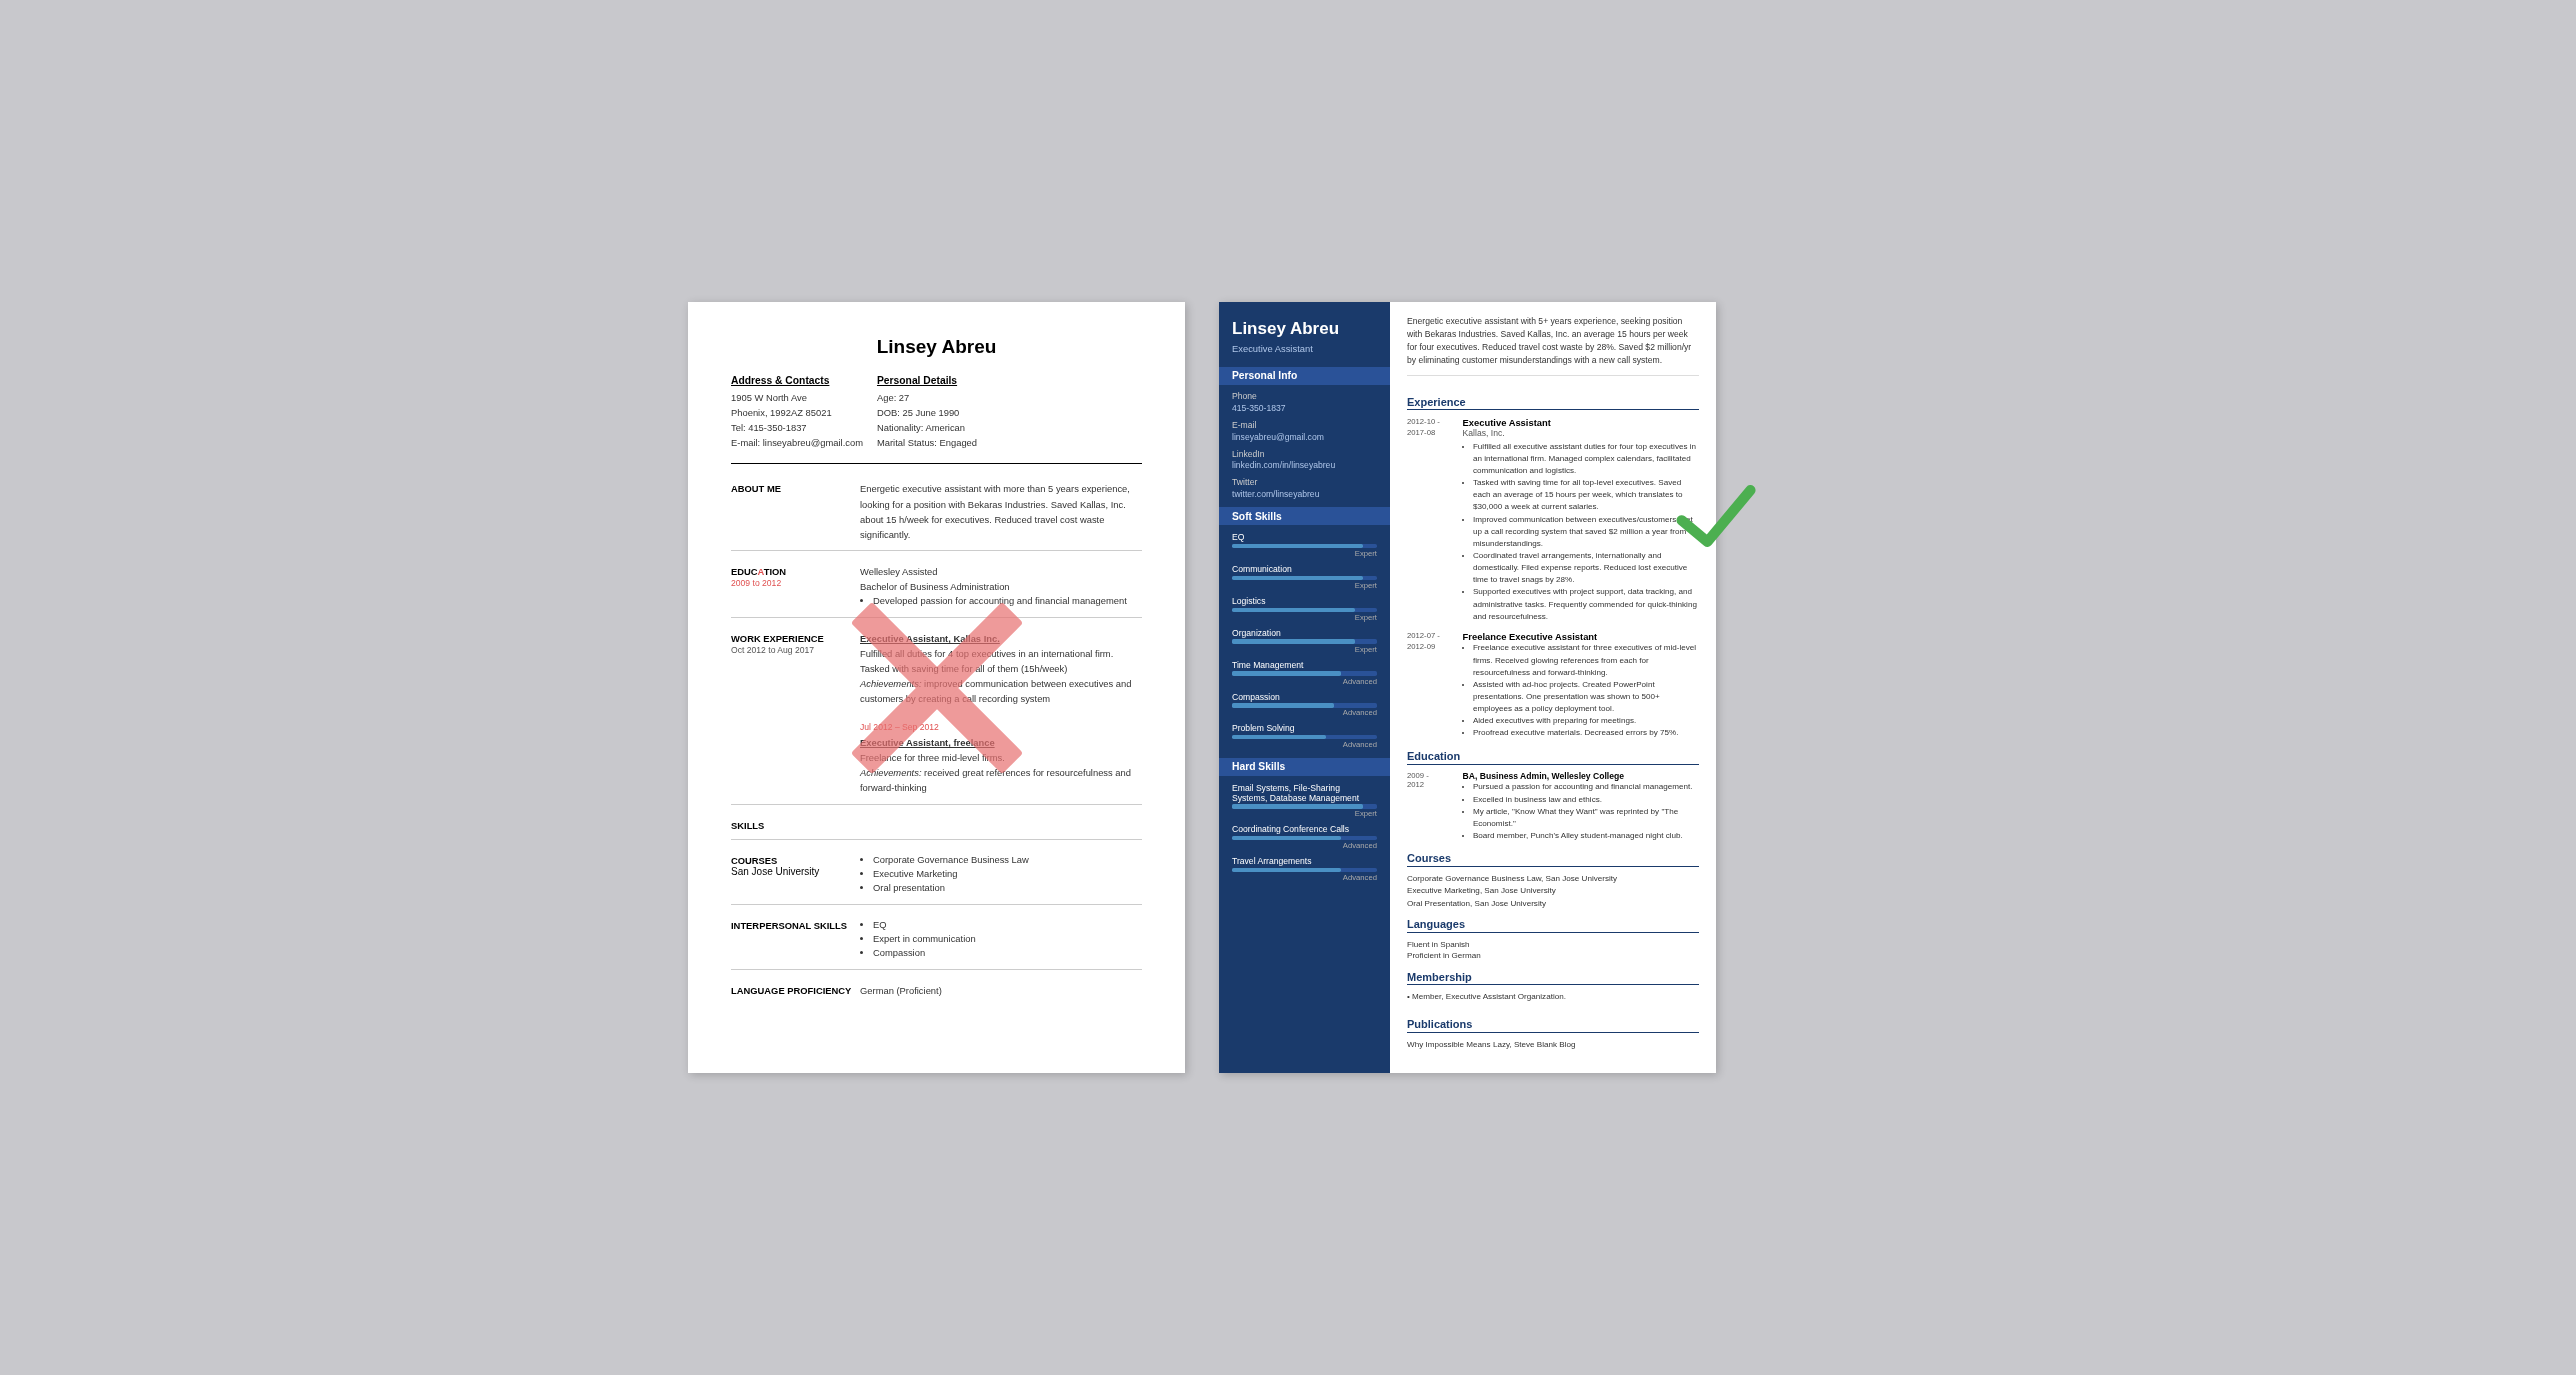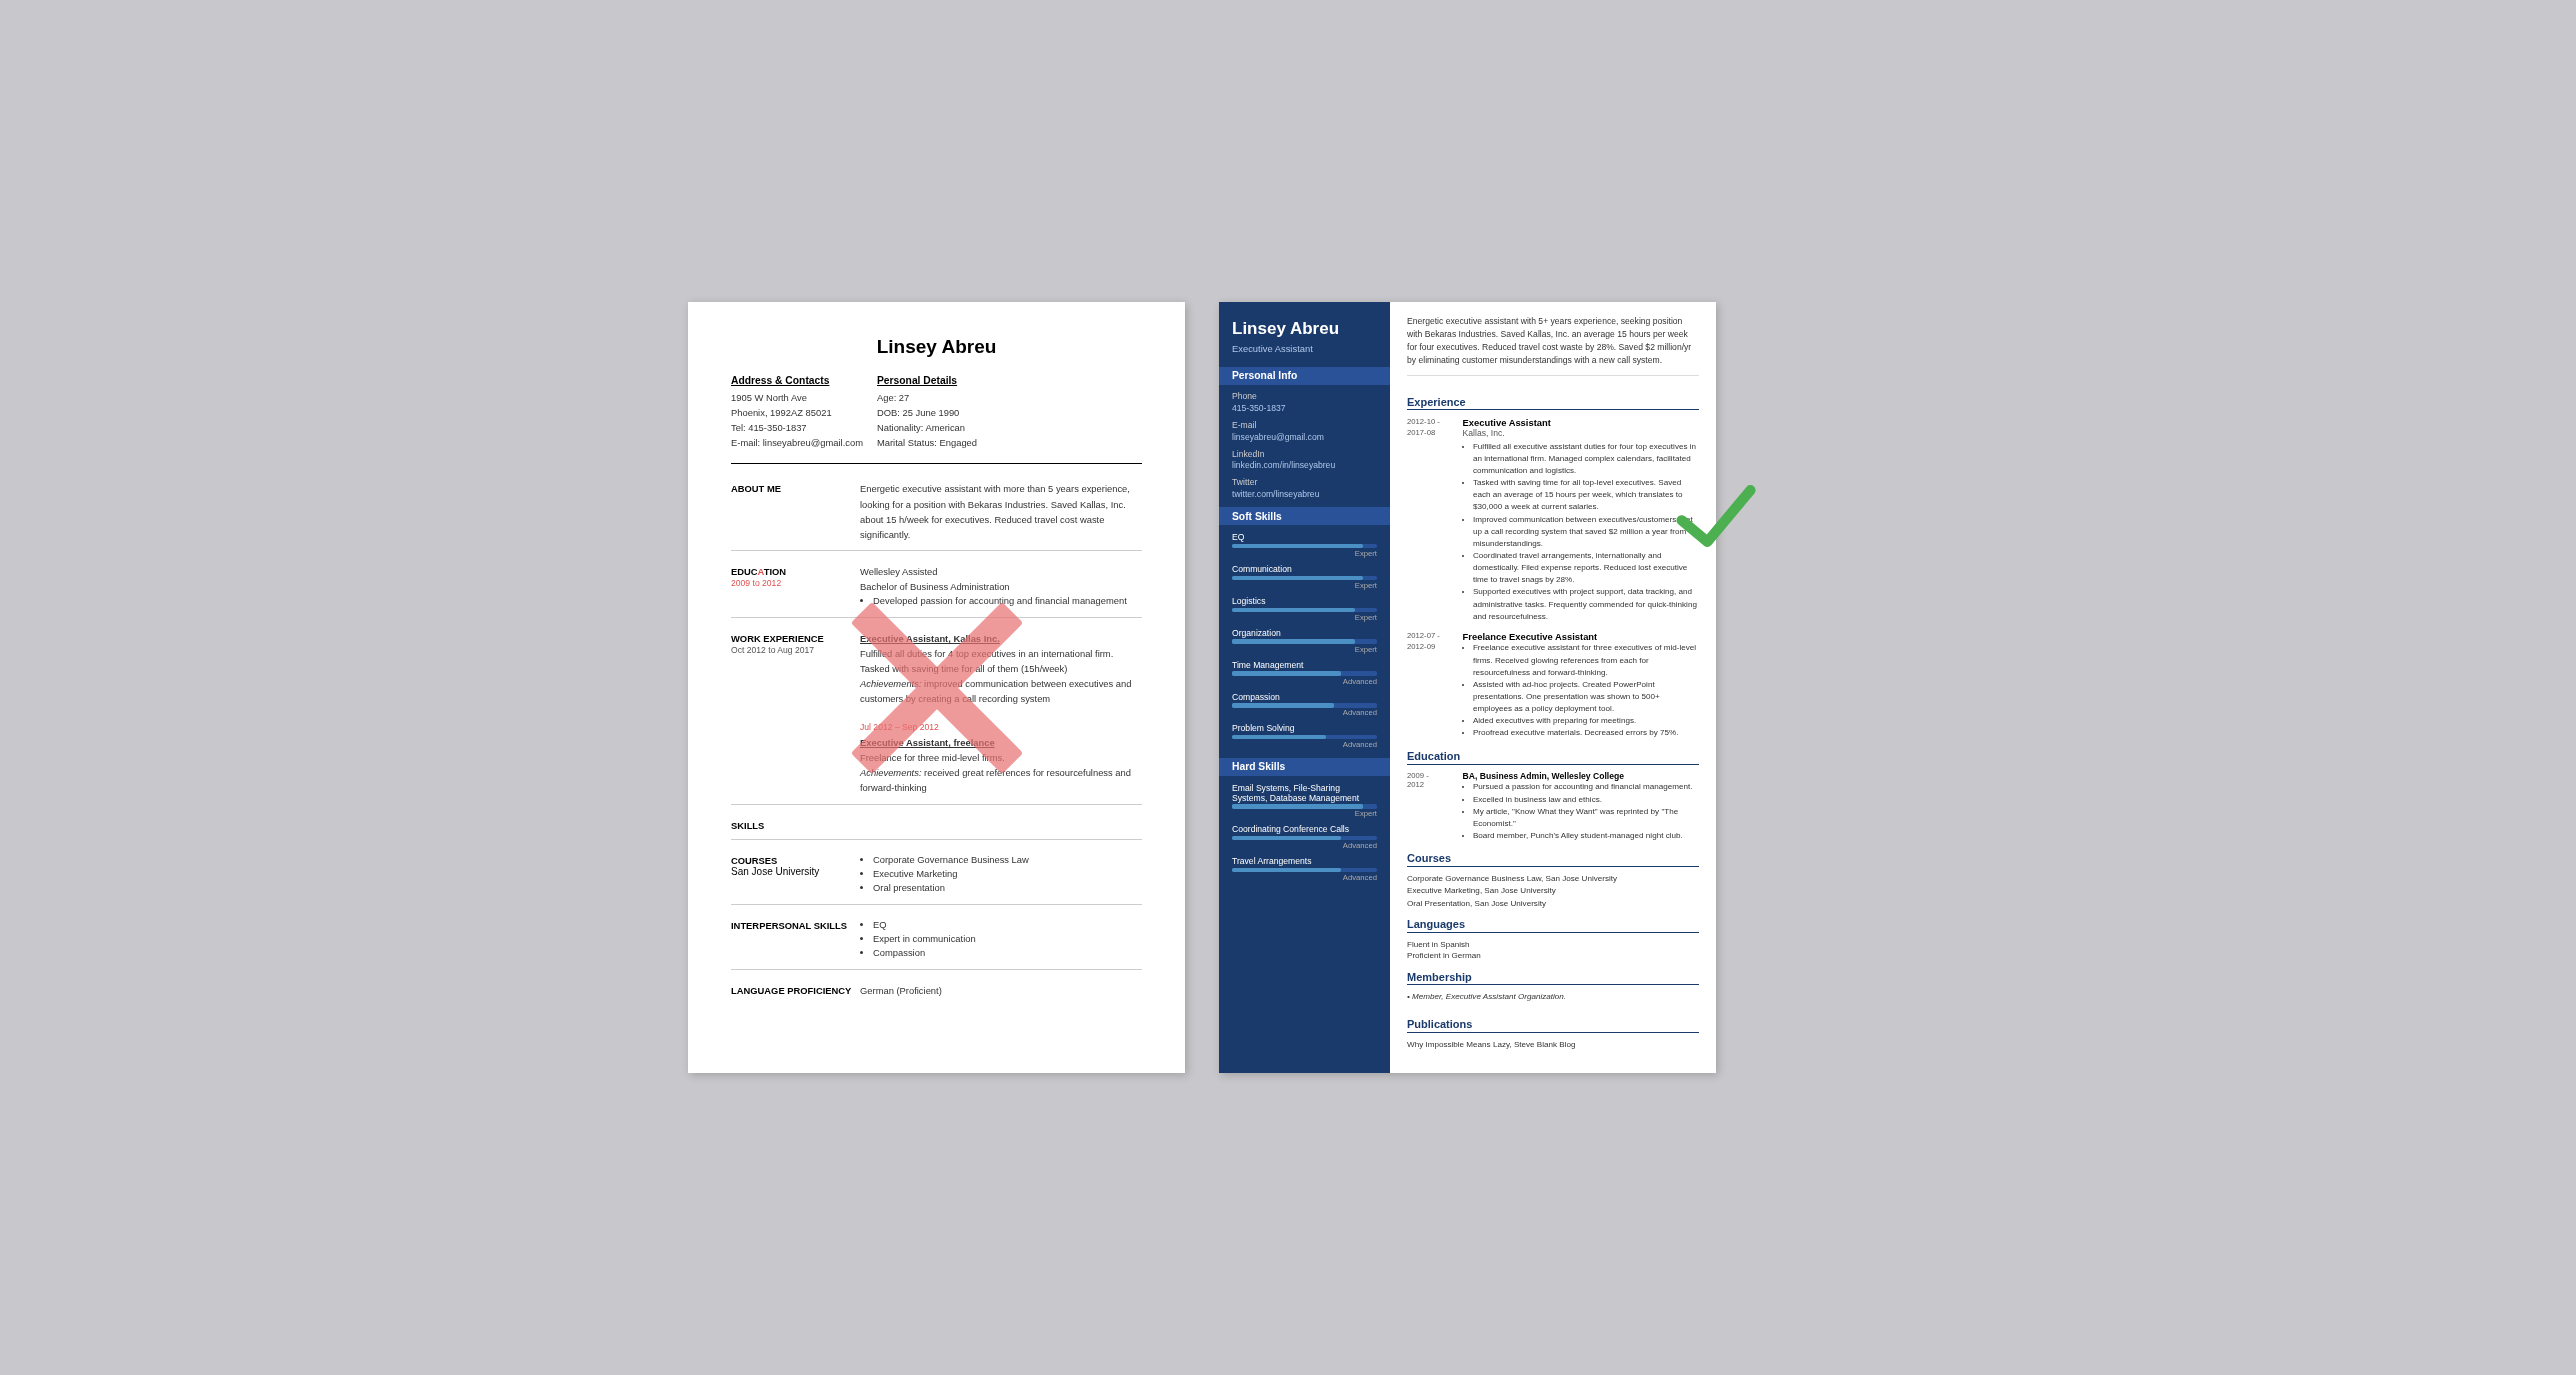--- a/index.html
+++ b/index.html
@@ -295,21 +295,20 @@
     .right-lang-item {
       font-size: 8.1px;
       color: #333;
       margin-bottom: 2.6px;
       text-align: left;
     }
     .right-membership-item {
       font-size: 8.1px;
       color: #333;
       margin-bottom: 17px;
-      font-style: italic;
     }
     .right-pub-item {
       font-size: 8.1px;
       color: #333;
       margin-bottom: 2.6px;
     }
     .right-section {
       margin-bottom: 10.3px;
     }
 

